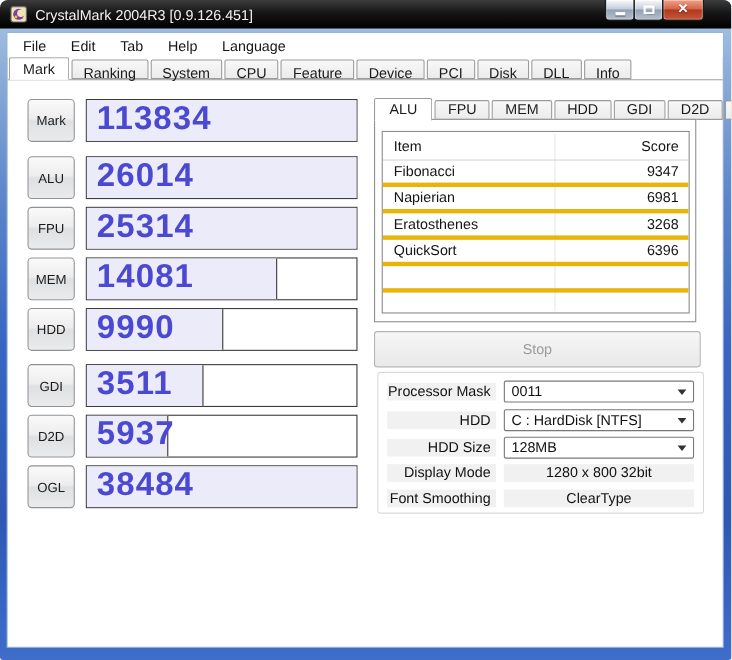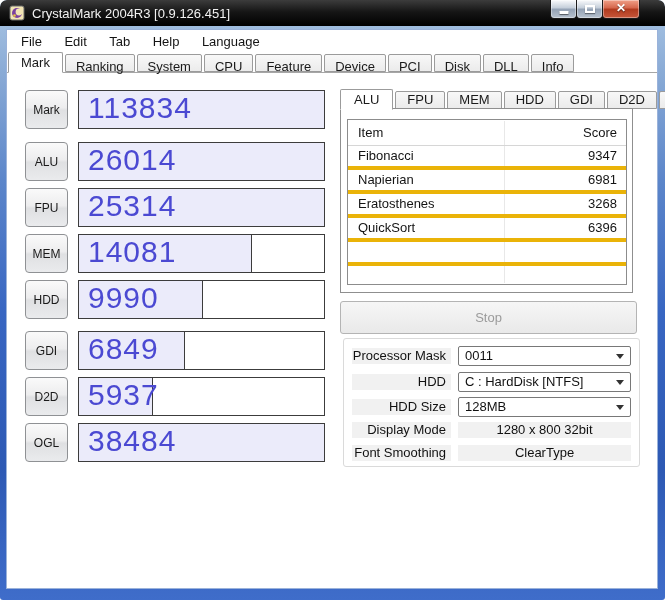--- a/index.html
+++ b/index.html
@@ -66,21 +66,21 @@
     font-family:inherit; font-size:12px; color:#1a1a1a; cursor:default;
   }
   .bench-bar {
     position:absolute; left:53px; top:0; width:247px; height:39px;
     border:1px solid var(--bar_border,#3c3c3c); box-sizing:border-box; background:#fff;
   }
   .bench-fill { position:absolute; left:0; top:0; bottom:0; background:var(--bar_fill,#ebebfa); border-right:1px solid var(--bar_border,#3c3c3c); }
   .bench-fill.full { border-right:none; }
   .bench-score {
     position:absolute; left:9px; top:47%; transform:translateY(-50%);
-    font-size:30px; font-weight:normal; letter-spacing:1px; color:var(--score_text,#4b49d2); white-space:nowrap;
+    font-size:30px; font-weight:bold; letter-spacing:1px; color:var(--score_text,#4b49d2); white-space:nowrap;
   }
   
   .pane { position:absolute; left:333px; top:78px; width:293px; height:185px; border:1px solid #8f8f8f; background:#fff; box-sizing:border-box; }
   .listview { position:absolute; left:6px; top:10px; width:280px; height:166px; border:1px solid #8c8c8c; box-sizing:border-box; font-size:13px; color:#141414; overflow:hidden; }
   .lv-divider { position:absolute; left:156px; top:1px; bottom:1px; width:1px; background:#e8e8e8; }
   .lv-header { position:relative; height:25px; line-height:25px; border-bottom:1px solid #d6d6d6; }
   .lv-row { position:relative; height:20px; line-height:20px; border-bottom:4px solid #eab308; }
   .c1 { position:absolute; left:10px; }
   .c2 { position:absolute; right:9px; }
   
@@ -188,21 +188,21 @@
       <button class="bench-btn">HDD</button>
       <div class="bench-bar">
         <div class="bench-fill" style="width: 50%;"></div>
         <span class="bench-score">9990</span>
       </div>
     </div>
     <div class="bench-row" style="top:301px">
       <button class="bench-btn">GDI</button>
       <div class="bench-bar">
         <div class="bench-fill" style="width: 42.8%;"></div>
-        <span class="bench-score">6849</span>
+        <span class="bench-score">3511</span>
       </div>
     </div>
     <div class="bench-row" style="top:347px">
       <button class="bench-btn">D2D</button>
       <div class="bench-bar">
         <div class="bench-fill" style="width: 29.7%;"></div>
         <span class="bench-score">5937</span>
       </div>
     </div>
     <div class="bench-row" style="top:393px">

